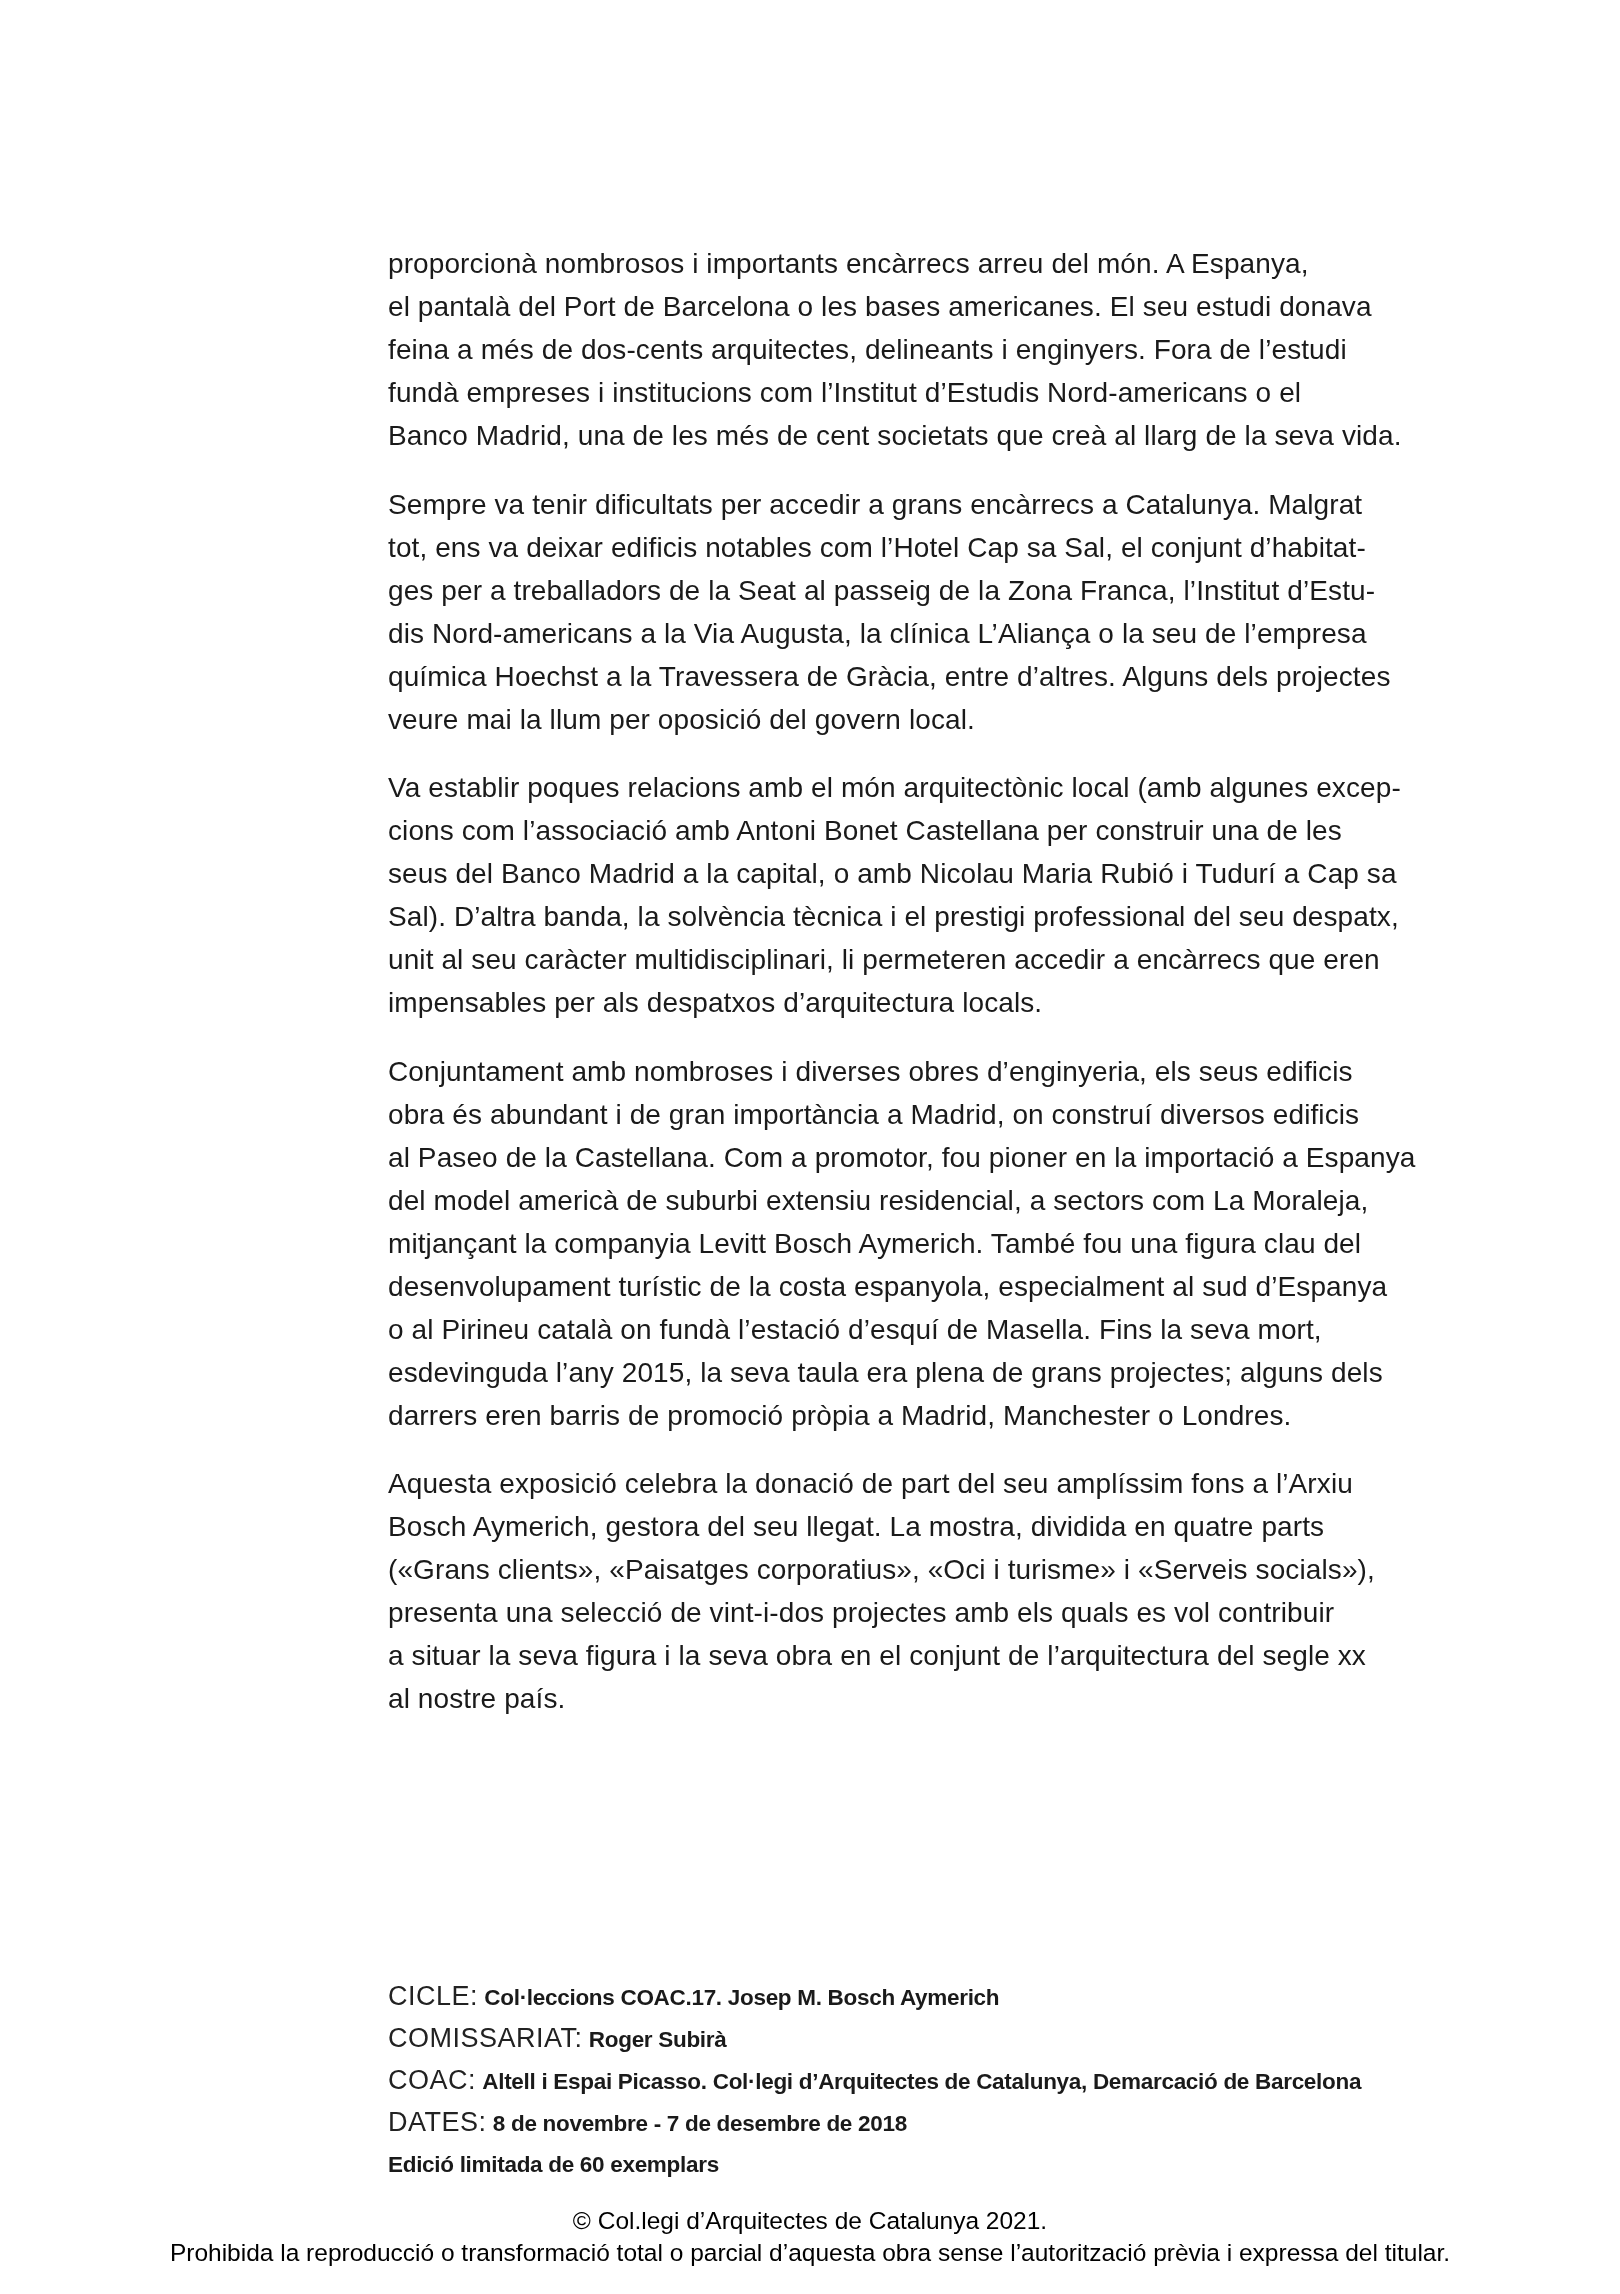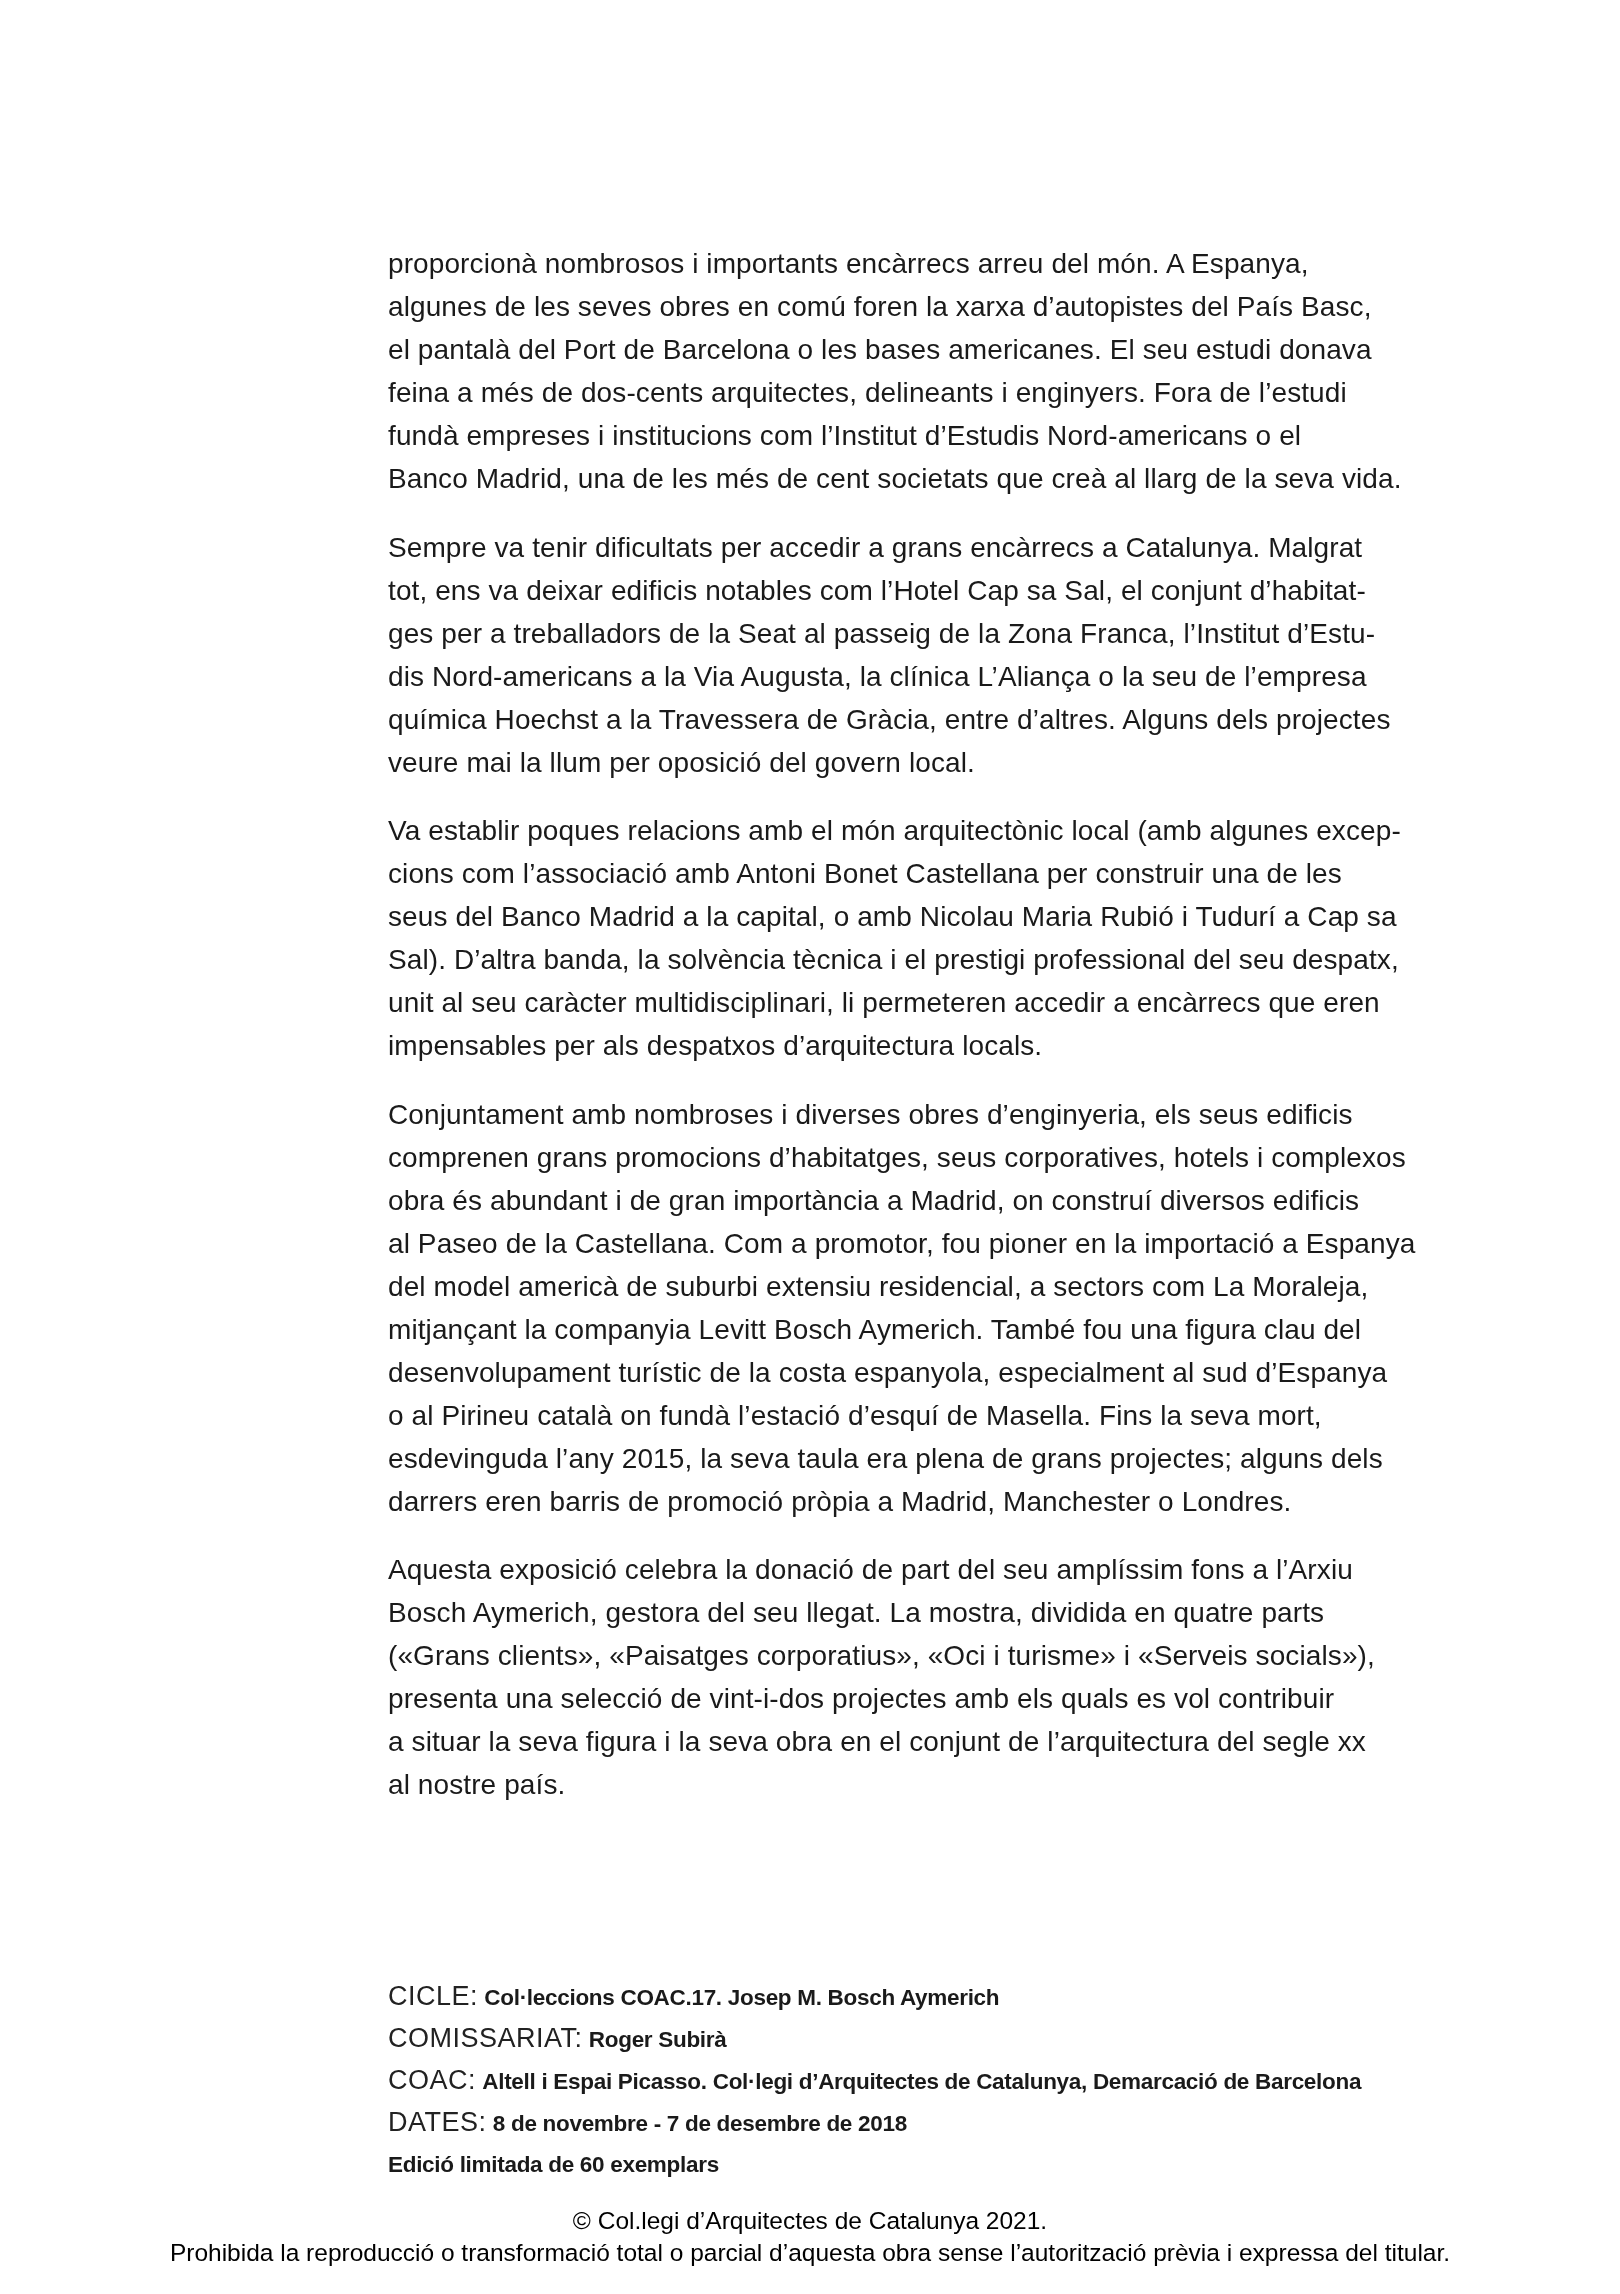--- a/index.html
+++ b/index.html
@@ -25,21 +25,20 @@
     font-size: 24.5px; line-height: 32px; color: #000;
   }
   .footer div { white-space: nowrap; }
 </style>
 </head>
 <body>
 
 <div class="body-text">
   <p>
     <span class="line">proporcionà nombrosos i importants encàrrecs arreu del món. A Espanya,</span>
-    <span class="line">algunes de les seves obres en comú foren la xarxa d’autopistes del País Basc,</span>
     <span class="line">el pantalà del Port de Barcelona o les bases americanes. El seu estudi donava</span>
     <span class="line">feina a més de dos-cents arquitectes, delineants i enginyers. Fora de l’estudi</span>
     <span class="line">fundà empreses i institucions com l’Institut d’Estudis Nord-americans o el</span>
     <span class="line">Banco Madrid, una de les més de cent societats que creà al llarg de la seva vida.</span>
   </p>
   <p>
     <span class="line">Sempre va tenir dificultats per accedir a grans encàrrecs a Catalunya. Malgrat</span>
     <span class="line">tot, ens va deixar edificis notables com l’Hotel Cap sa Sal, el conjunt d’habitat-</span>
     <span class="line">ges per a treballadors de la Seat al passeig de la Zona Franca, l’Institut d’Estu-</span>
     <span class="line">dis Nord-americans a la Via Augusta, la clínica L’Aliança o la seu de l’empresa</span>
@@ -49,21 +48,20 @@
   <p>
     <span class="line">Va establir poques relacions amb el món arquitectònic local (amb algunes excep-</span>
     <span class="line">cions com l’associació amb Antoni Bonet Castellana per construir una de les</span>
     <span class="line">seus del Banco Madrid a la capital, o amb Nicolau Maria Rubió i Tudurí a Cap sa</span>
     <span class="line">Sal). D’altra banda, la solvència tècnica i el prestigi professional del seu despatx,</span>
     <span class="line">unit al seu caràcter multidisciplinari, li permeteren accedir a encàrrecs que eren</span>
     <span class="line">impensables per als despatxos d’arquitectura locals.</span>
   </p>
   <p>
     <span class="line">Conjuntament amb nombroses i diverses obres d’enginyeria, els seus edificis</span>
-    <span class="line">comprenen grans promocions d’habitatges, seus corporatives, hotels i complexos</span>
     <span class="line">obra és abundant i de gran importància a Madrid, on construí diversos edificis</span>
     <span class="line">al Paseo de la Castellana. Com a promotor, fou pioner en la importació a Espanya</span>
     <span class="line">del model americà de suburbi extensiu residencial, a sectors com La Moraleja,</span>
     <span class="line">mitjançant la companyia Levitt Bosch Aymerich. També fou una figura clau del</span>
     <span class="line">desenvolupament turístic de la costa espanyola, especialment al sud d’Espanya</span>
     <span class="line">o al Pirineu català on fundà l’estació d’esquí de Masella. Fins la seva mort,</span>
     <span class="line">esdevinguda l’any 2015, la seva taula era plena de grans projectes; alguns dels</span>
     <span class="line">darrers eren barris de promoció pròpia a Madrid, Manchester o Londres.</span>
   </p>
   <p>

